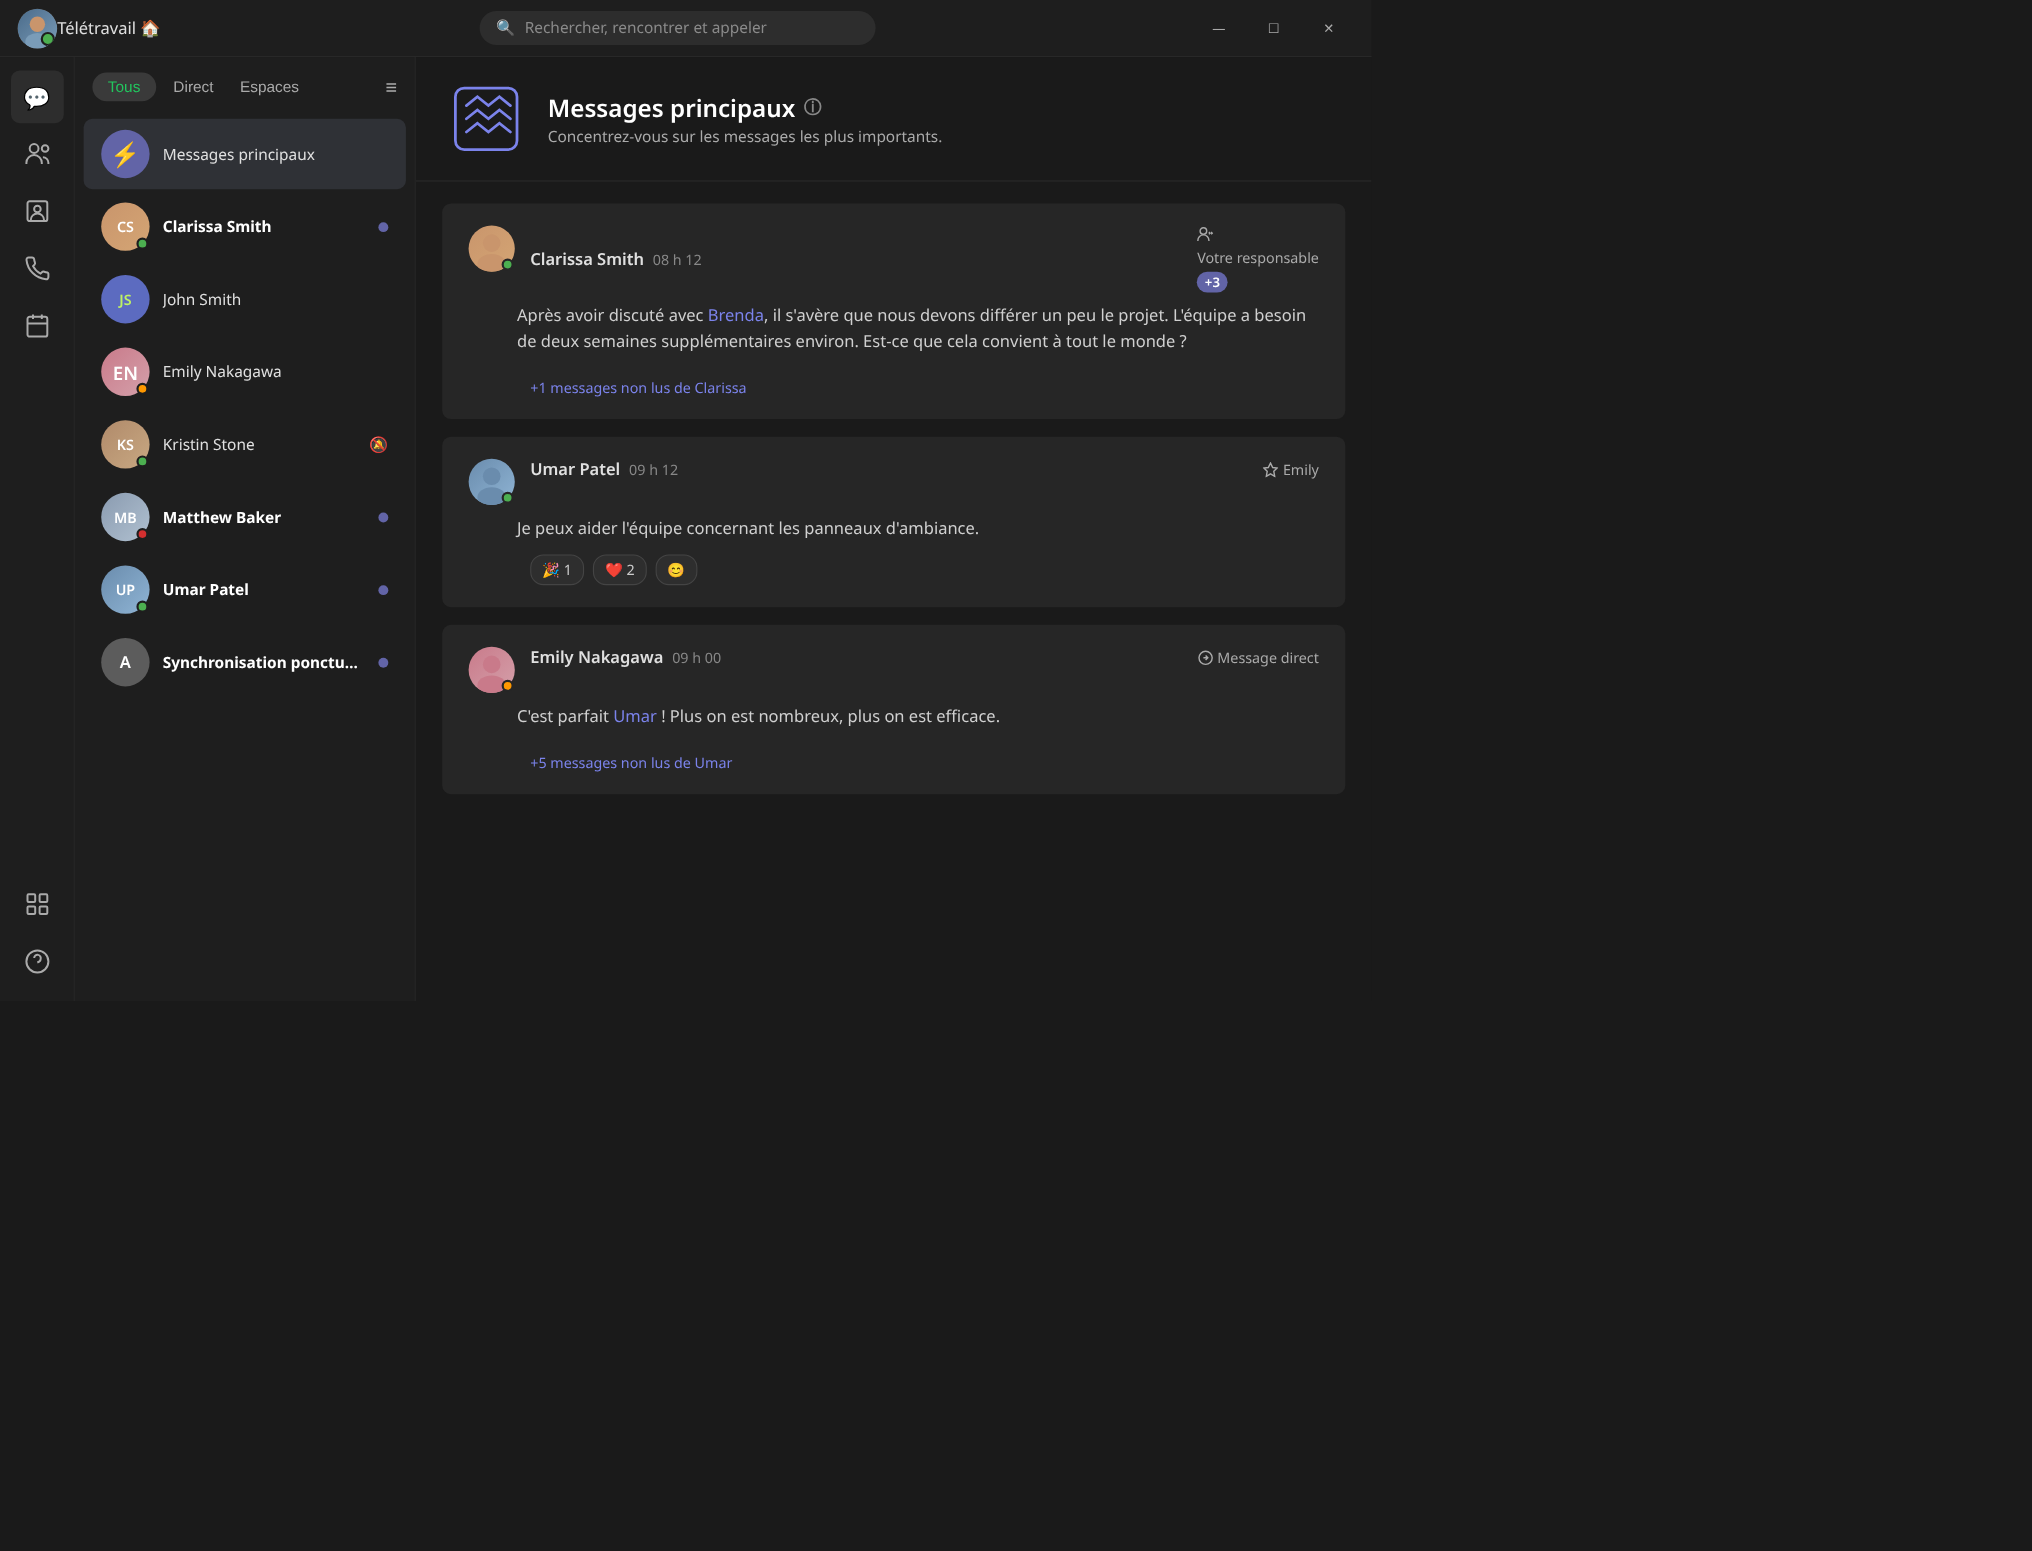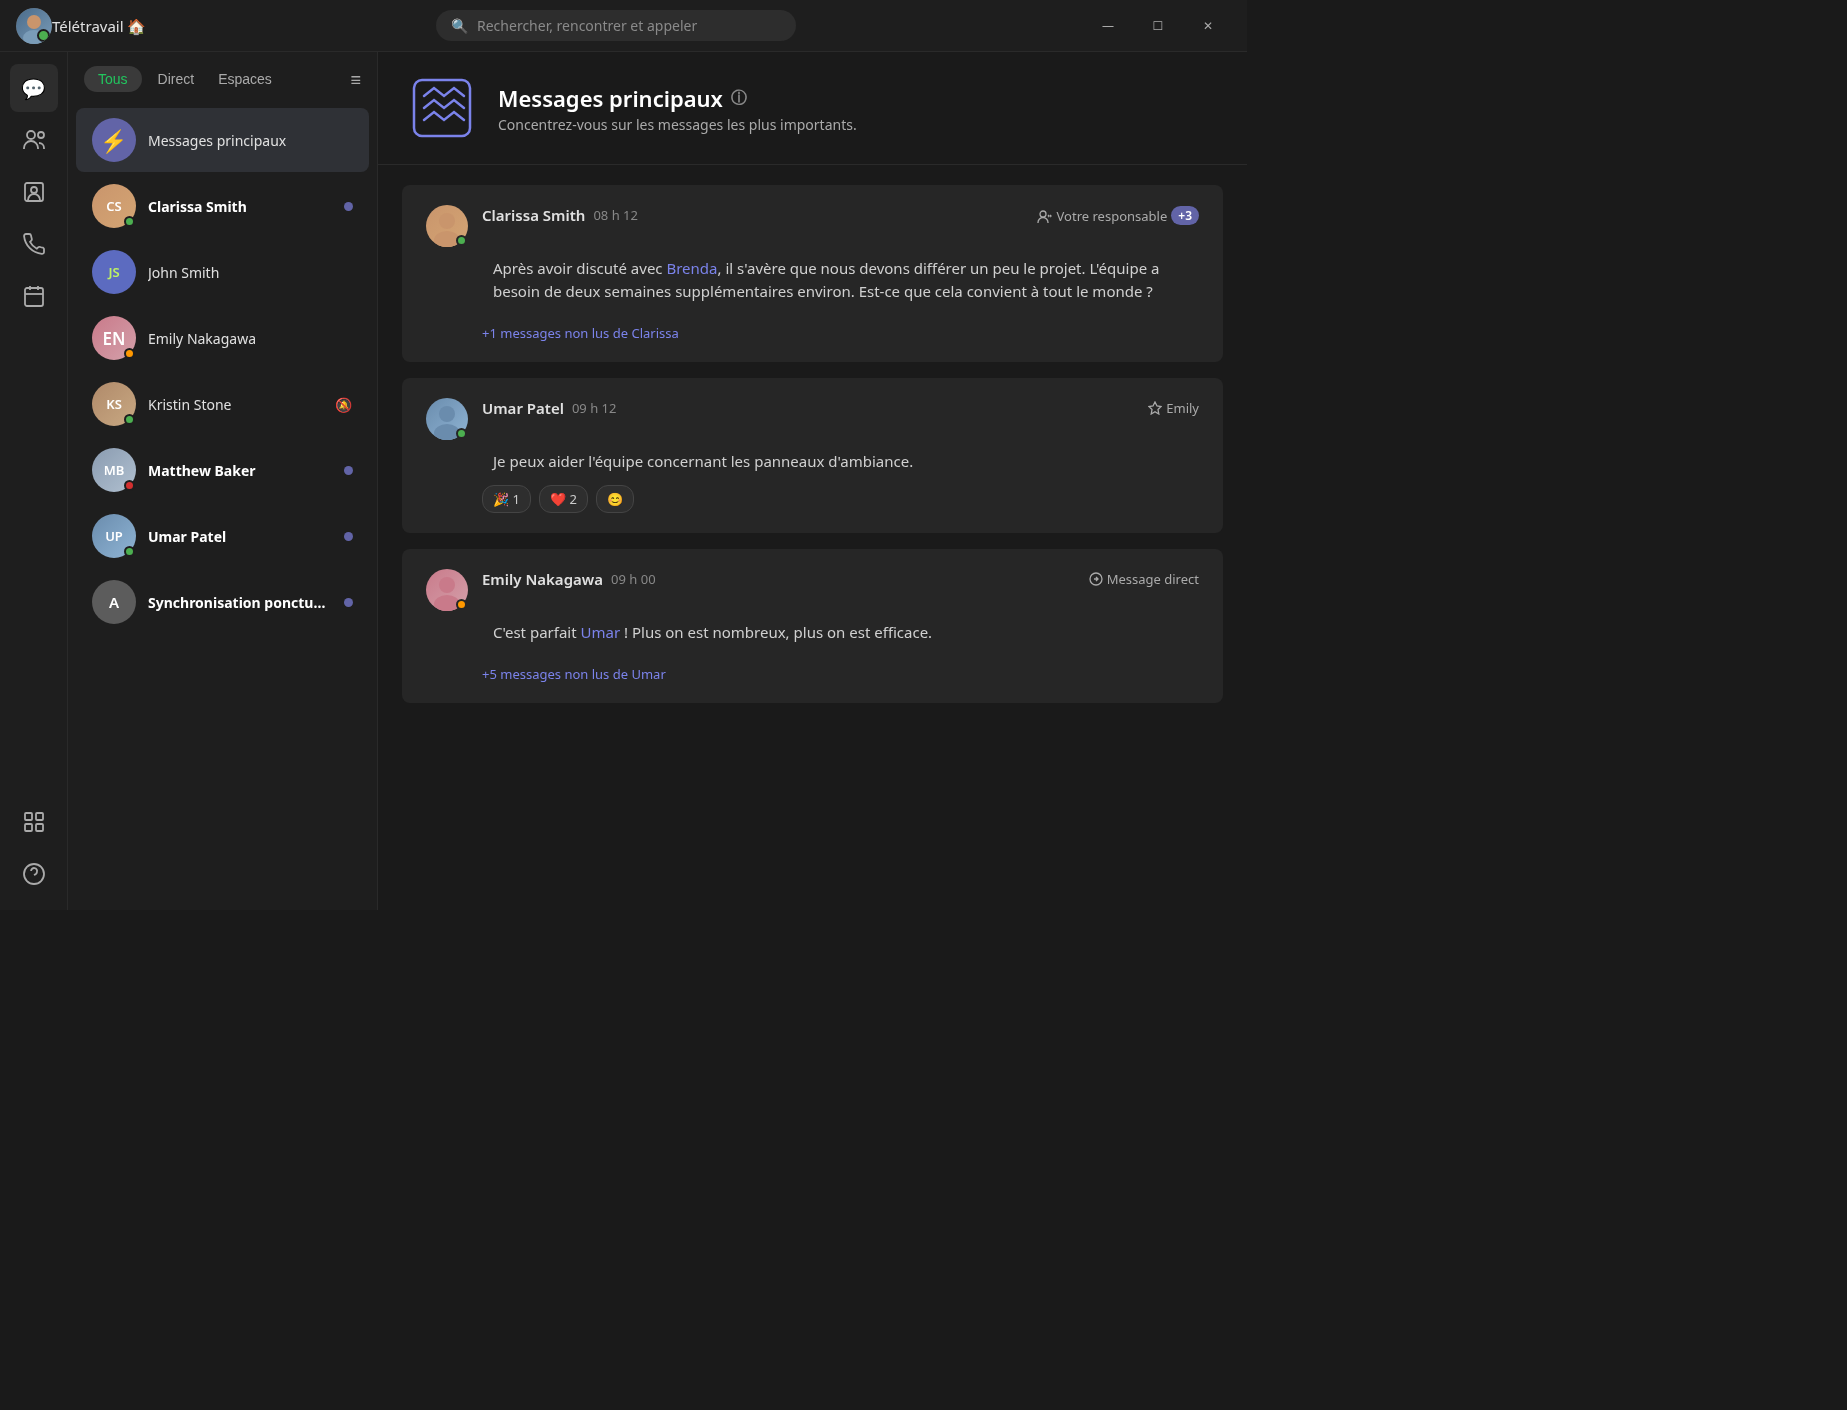--- a/index.html
+++ b/index.html
@@ -358,24 +358,25 @@
       font-size: 13px;
       color: #888;
     }
     .msg-badge-row {
       display: flex;
       align-items: center;
       gap: 8px;
     }
     .msg-badge {
       display: flex;
-      align-items: flex-end;
+      align-items: flex-start;
       gap: 4px;
       color: #aaa;
       font-size: 13px;
+      flex-direction: column;
     }
     .badge-count {
       background: #6264a7;
       color: white;
       border-radius: 10px;
       padding: 1px 7px;
       font-size: 12px;
       font-weight: 600;
     }
     .fav-btn {
@@ -389,21 +390,21 @@
       color: #aaa;
       font-size: 13px;
       display: flex;
       align-items: center;
       gap: 4px;
     }
     .msg-text {
       font-size: 15px;
       color: #d0d0d0;
       line-height: 1.5;
-      margin-left: 67px;
+      margin-left: 44px;
     }
     .msg-text .mention {
       color: #7b83eb;
     }
     .unread-note {
       font-size: 13px;
       color: #7b83eb;
       margin-left: 56px;
       margin-top: 22px;
     }

